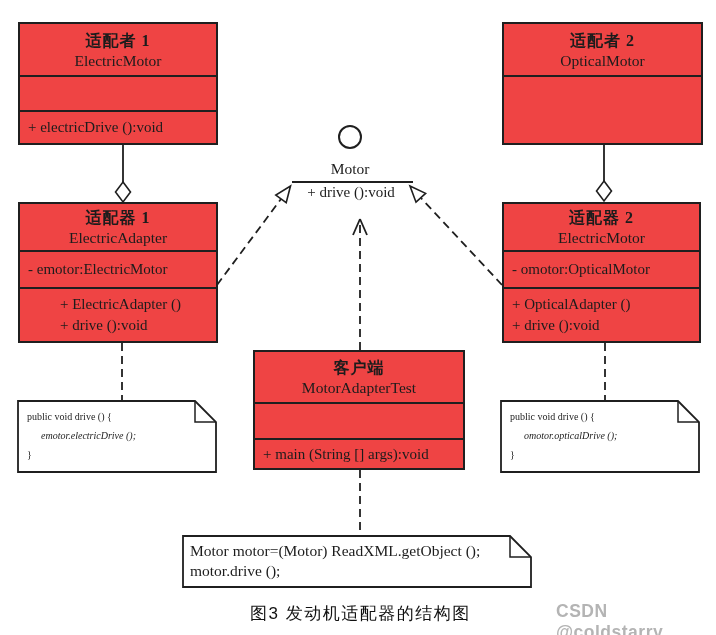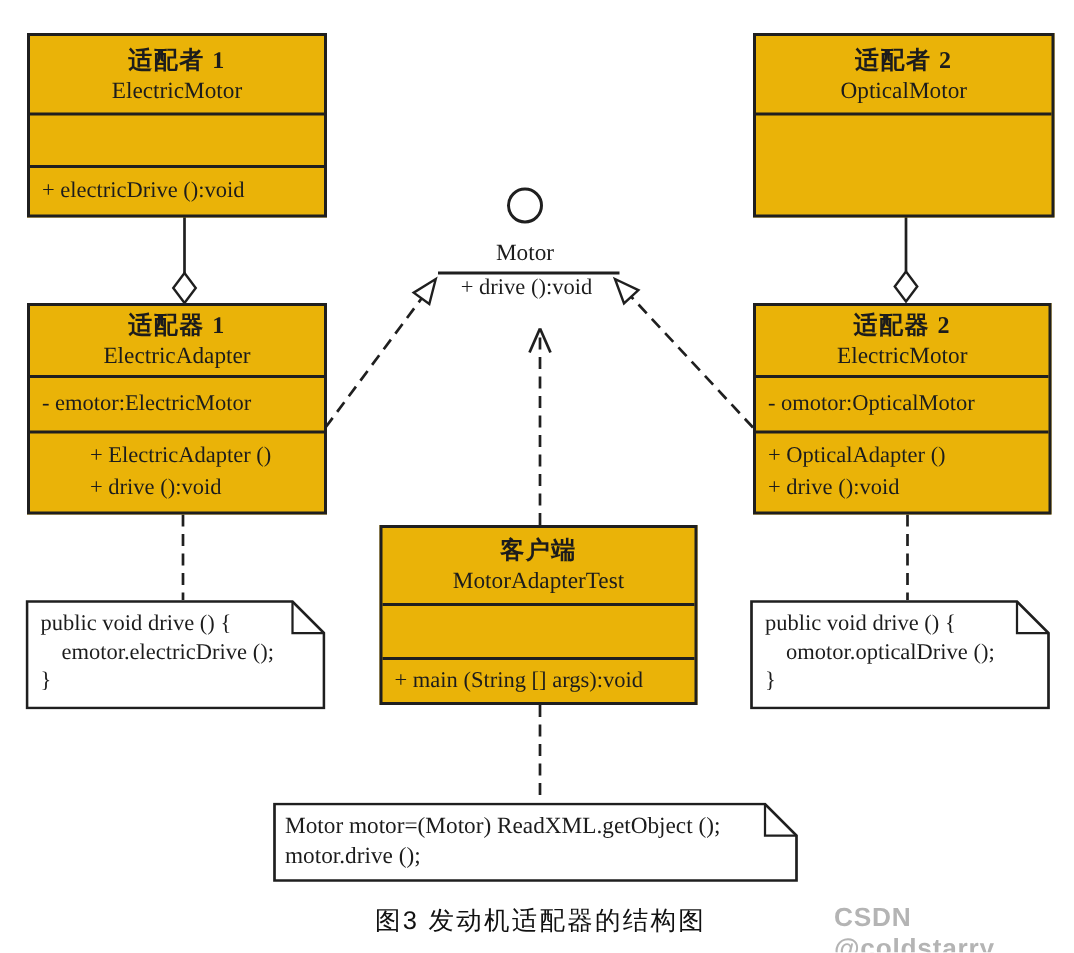--- a/index.html
+++ b/index.html
@@ -1,38 +1,38 @@
 <!DOCTYPE html>
 <html><head>
 <meta charset="utf-8">
 <style>
   html,body{margin:0;padding:0;background:#ffffff;}
   #canvas{
     position:relative;width:716px;height:635px;background:#ffffff;overflow:hidden;
     font-family:"Liberation Serif","DejaVu Serif",serif;color:#1c1c1c;
   }
   
-  .uml-box{position:absolute;border:2px solid #1f1f1f;background:#eab308;box-sizing:border-box;}
+  .uml-box{position:absolute;border:2px solid #1f1f1f;background:#ef4444;box-sizing:border-box;}
   .sec{box-sizing:border-box;overflow:hidden;}
   .sec + .sec{border-top:2px solid #1f1f1f;}
   .title-sec{display:flex;flex-direction:column;justify-content:center;align-items:center;text-align:center;}
   .cn-title{font-size:16px;font-weight:600;line-height:21px;letter-spacing:1px;}
   .en-title{font-size:15.5px;line-height:19px;}
   .member{font-size:15px;line-height:21px;padding-left:8px;white-space:nowrap;}
   .attr-sec{display:flex;align-items:center;}
   .method-sec{display:flex;flex-direction:column;justify-content:center;padding:2px 0;}
   
   .iface-circle{position:absolute;left:338px;top:125px;width:20px;height:20px;border:2px solid #1f1f1f;border-radius:50%;background:#fff;}
   .iface-name{position:absolute;left:300px;top:160px;width:100px;text-align:center;font-size:15.5px;}
   .iface-op{position:absolute;left:285px;top:184px;width:132px;text-align:center;font-size:15px;white-space:nowrap;}
   
   .note{position:absolute;}
   .note svg{position:absolute;left:0;top:0;}
-  .note-text{position:relative;font-size:15px;line-height:19px;padding:7px 0 0 10px;white-space:nowrap;}
-  .note-text .indent{padding-left:14px;}
+  .note-text{position:relative;font-size:10px;line-height:19px;padding:7px 0 0 10px;white-space:nowrap;}
+  .note-text .indent{padding-left:14px;font-style:italic;}
   .note3-text{position:relative;font-size:15.5px;line-height:20px;padding:6px 0 0 8px;white-space:nowrap;}
   
   #wires{position:absolute;left:0;top:0;pointer-events:none;}
   
   .caption{position:absolute;left:250px;top:602px;font-family:"Liberation Sans","DejaVu Sans",sans-serif;
            font-size:17px;letter-spacing:1.5px;color:#111;}
   .watermark{position:absolute;left:556px;top:601px;font-family:"Liberation Sans","DejaVu Sans",sans-serif;
              font-size:17.5px;color:#b4b4b4;letter-spacing:0.5px;font-weight:bold;}
 </style>
 </head>

